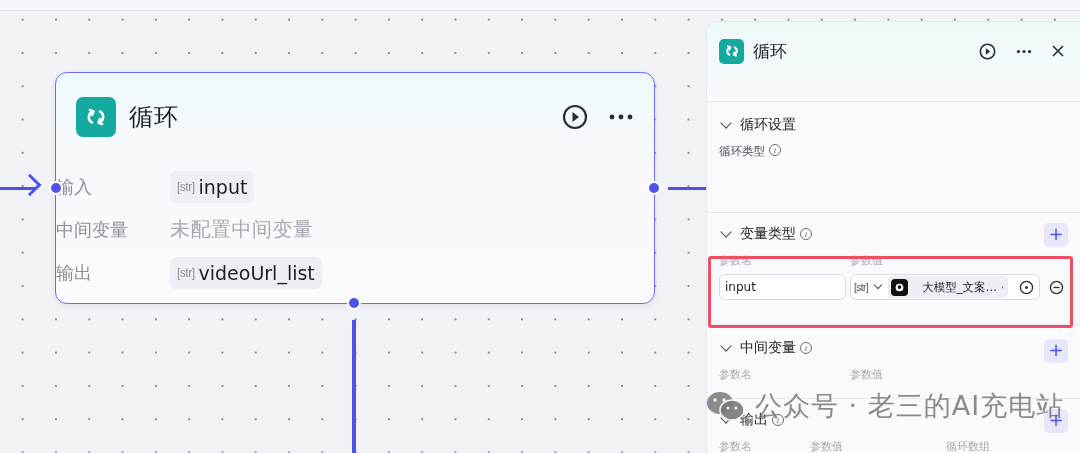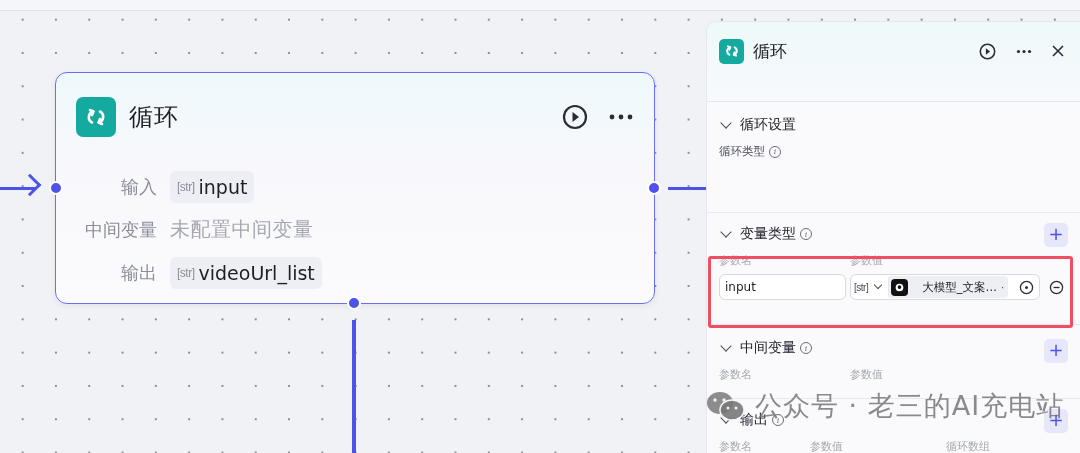--- a/index.html
+++ b/index.html
@@ -40,21 +40,21 @@
   .node-header { position: absolute; left: 20px; top: 24px; right: 20px; height: 40px; display: flex; align-items: center; }
   .node-icon {
     width: 40px; height: 40px; border-radius: 7px; background: #14aaa0;
     display: flex; align-items: center; justify-content: center;
   }
   .node-title { margin-left: 13px; font-size: 24px; font-weight: 500; color: #1d1f26; letter-spacing: 1px; }
   .node-actions { margin-left: auto; display: flex; align-items: center; gap: 20px; }
   .icon-btn { display: flex; align-items: center; justify-content: center; cursor: pointer; }
   .node-rows { position: absolute; left: 0; top: 92px; width: 100%; }
   .node-row { display: flex; align-items: center; height: 43px; }
-  .node-row-label { width: 101px; text-align: right; font-size: 18px; color: #8c8f99; }
+  .node-row-label { width: 101px; font-size: 18px; color: #8c8f99; }
   .node-row-value { margin-left: 13px; }
   .tag {
     display: inline-flex; align-items: center; height: 32px; padding: 0 7px;
     background: #eeeff5; border-radius: 6px;
   }
   .tag-type { font-size: 12px; color: #8c8f99; letter-spacing: -0.5px; margin-right: 4px; font-family: "Liberation Sans", sans-serif; }
   .tag-text { font-size: 19px; color: #1d1f26; }
   .placeholder-text { font-size: 20px; color: #a6a8b0; letter-spacing: 0.5px; }
 
   
@@ -80,21 +80,21 @@
   .section-title { font-size: 14px; color: #1d1f26; font-weight: 400; }
   .info-icon {
     display: inline-flex; align-items: center; justify-content: center;
     width: 12px; height: 12px; border: 1px solid #6b6e78; border-radius: 50%;
     font-size: 8px; color: #6b6e78; margin-left: 4px; font-family: "DejaVu Serif", serif; font-style: italic;
   }
   .add-btn {
     position: absolute; right: 12px; width: 24px; height: 24px; border-radius: 5px;
     background: #e6e7fb; color: #4d53e8; font-size: 18px; line-height: 22px; text-align: center; cursor: pointer;
   }
-  .field-label { font-size: 11.5px; color: #4a4d57; display: flex; align-items: center; }
+  .field-label { font-size: 11.5px; color: #4a4d57; display: flex; }
   .select {
     margin-top: 7px; height: 26px; border: 1px solid #d8d9e3; border-radius: 6px; background: #ffffff;
     display: flex; align-items: center; padding: 0 8px; font-size: 12px; color: #1d1f26; position: relative;
   }
   .select-chev { position: absolute; right: 9px; top: 7px; width: 6px; height: 6px; border-right: 1.2px solid #8c8f99; border-bottom: 1.2px solid #8c8f99; transform: rotate(45deg); }
   .col-heads { display: flex; font-size: 11px; color: #a6a8b0; }
   .param-row { display: flex; align-items: center; margin-top: 6px; }
   .param-name {
     width: 127px; height: 26px; border: 1px solid #d8d9e3; border-radius: 6px; background: #fff;
     font-size: 12px; padding: 0 5px; display: flex; align-items: center; color: #1d1f26;

